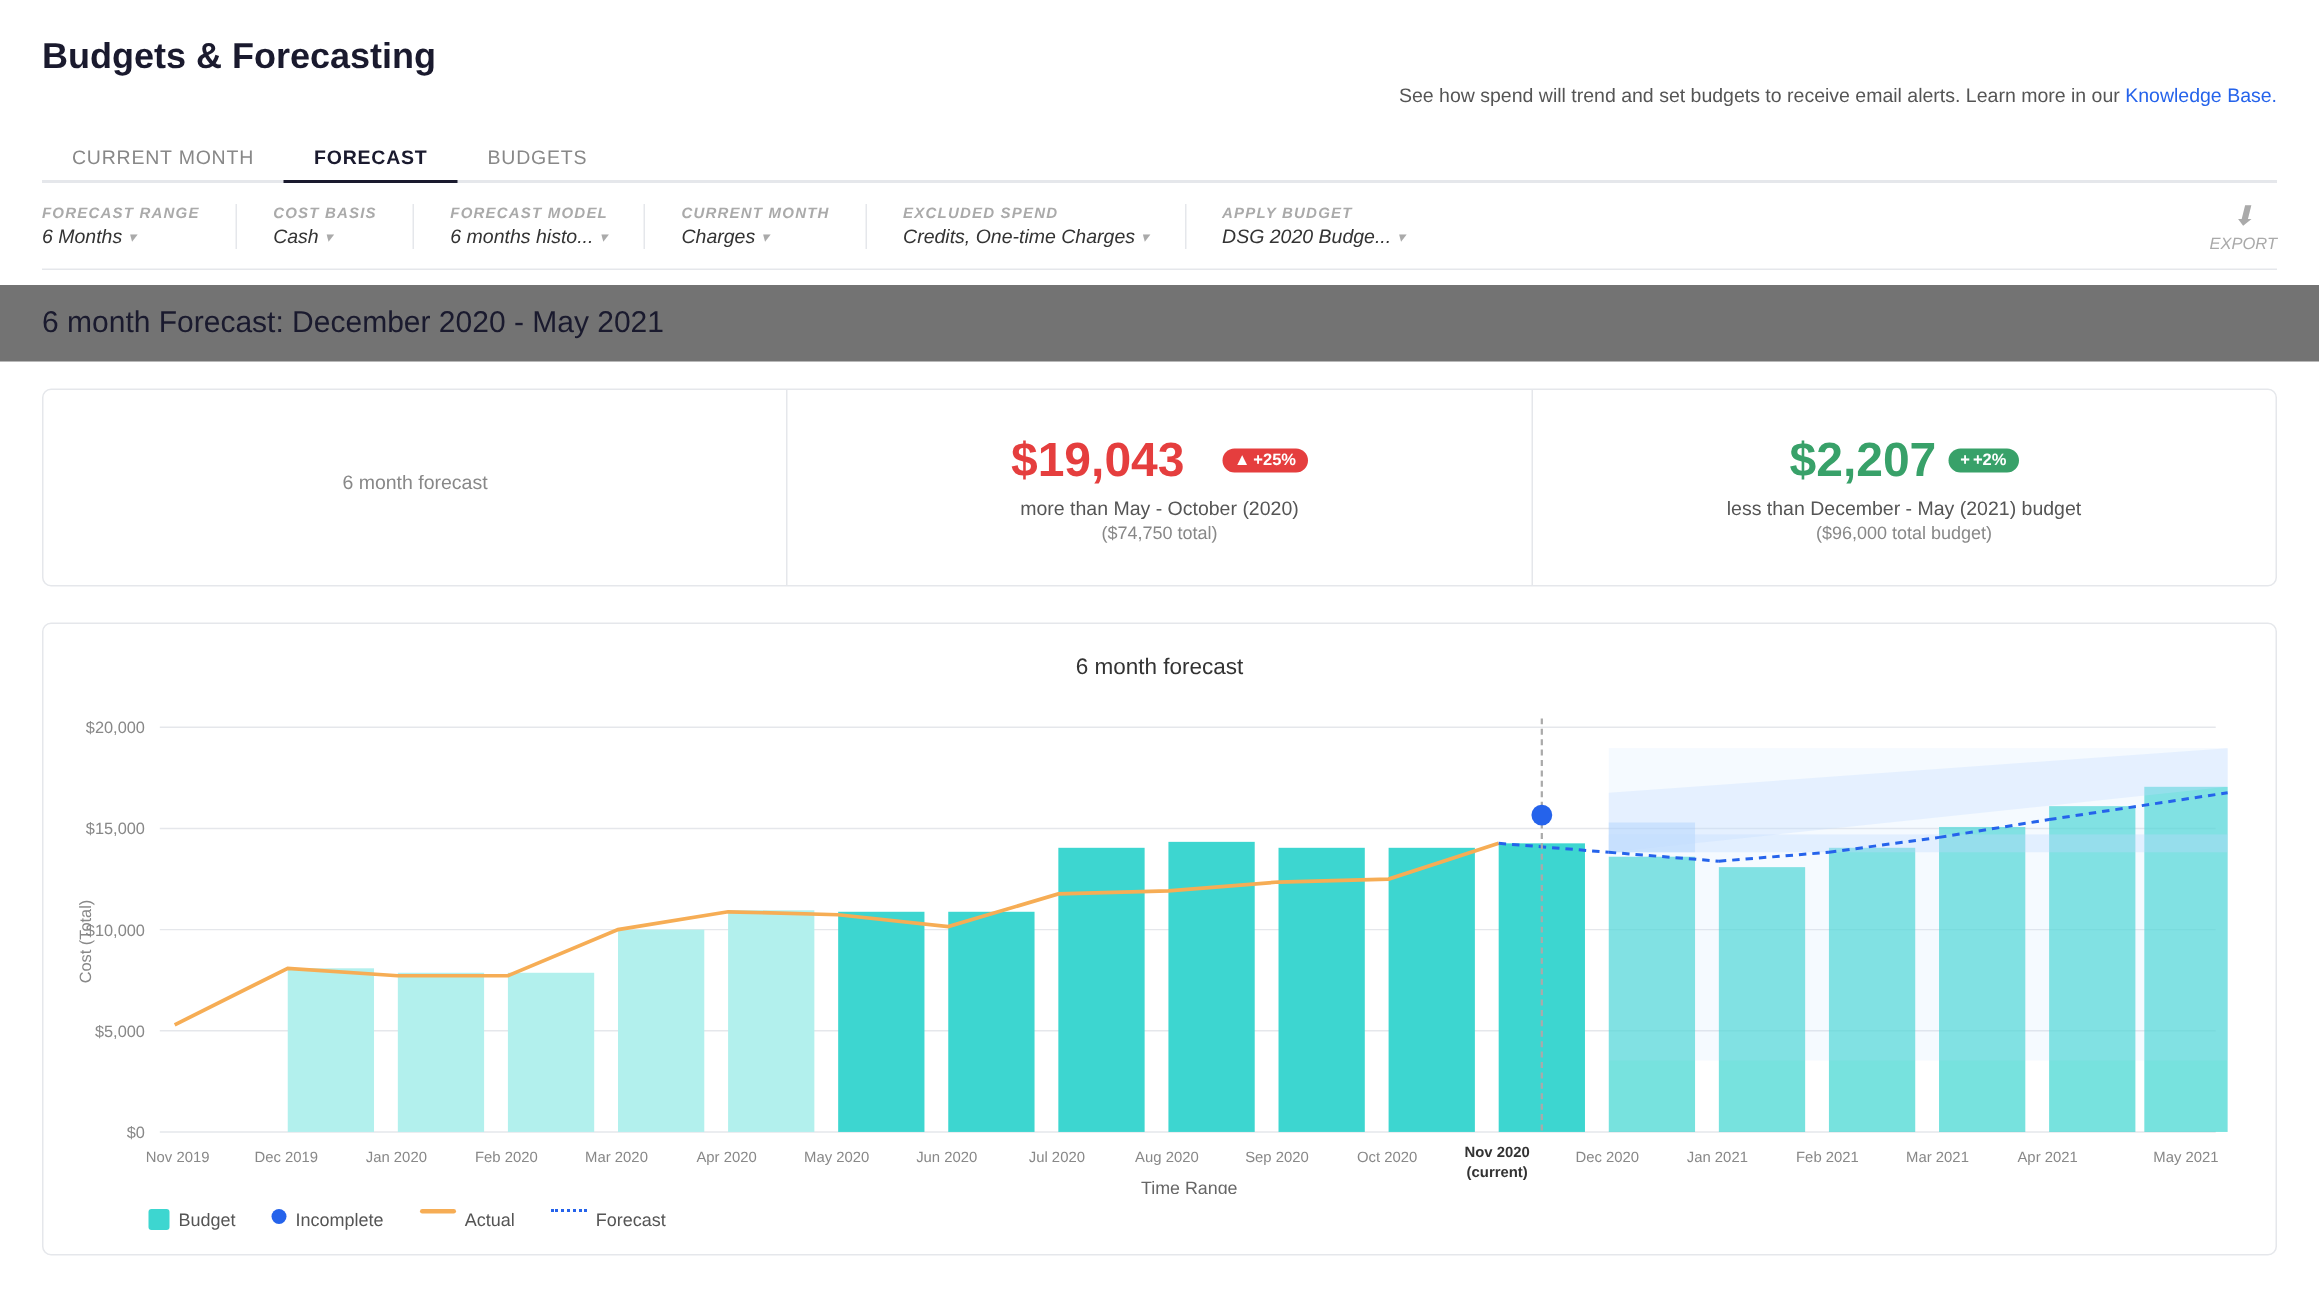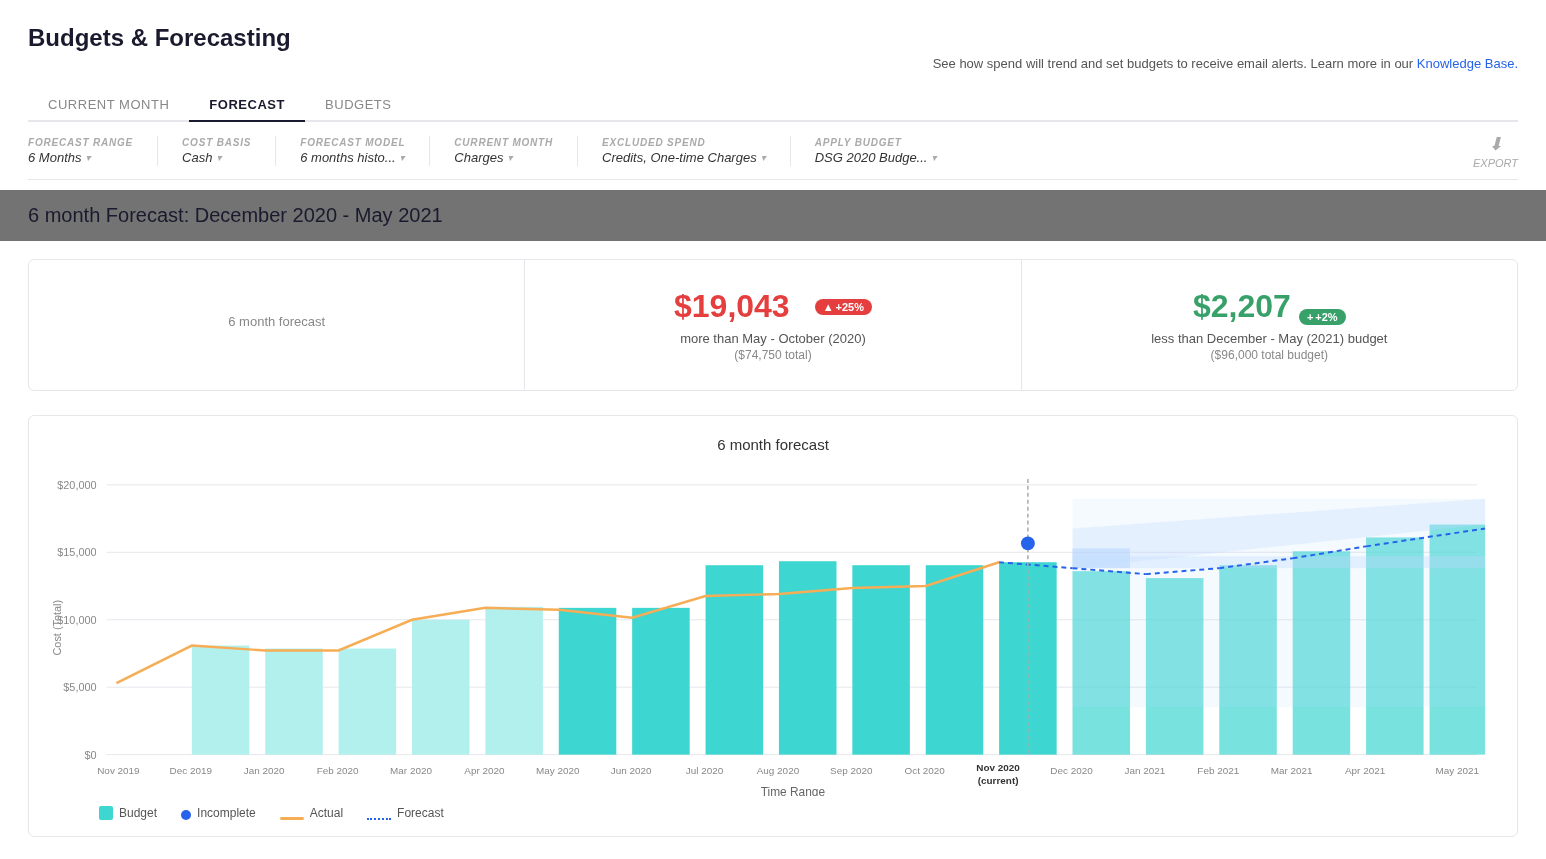--- a/index.html
+++ b/index.html
@@ -23,33 +23,33 @@
     .export-icon { font-size: 18px; }
     
     .section-heading { font-size: 20px; font-weight: 500; color: #1a1a2e; padding: 18px 0 14px 0; background: #f5f7fa; margin: 0 -28px; padding-left: 28px; padding-right: 28px; margin-top: 10px; }
     
     .summary-cards { display: flex; gap: 0; border: 1px solid #e5e7eb; border-radius: 6px; margin-top: 18px; background: #fff; overflow: hidden; }
     .summary-card { flex: 1; padding: 28px 36px; display: flex; flex-direction: column; align-items: center; justify-content: center; text-align: center; }
     .summary-card + .summary-card { border-left: 1px solid #e5e7eb; }
     .card-label { font-size: 13px; color: #888; margin-bottom: 8px; font-weight: 400; }
     .card-value { font-size: 36px; font-weight: 700; color: #1e3a8a; }
     .card-value-red { font-size: 32px; font-weight: 700; color: #e53e3e; display: flex; align-items: center; gap: 25px; justify-content: center; }
-    .card-value-green { font-size: 32px; font-weight: 700; color: #38a169; display: flex; align-items: flex-end; gap: 8px; justify-content: center; }
+    .card-value-green { font-size: 32px; font-weight: 700; color: #38a169; display: flex; align-items: center; gap: 8px; justify-content: center; }
     .badge-red { background: #e53e3e; color: #fff; font-size: 11px; font-weight: 700; border-radius: 12px; padding: 2px 8px; display: flex; align-items: center; gap: 2px; }
     .badge-green { background: #38a169; color: #fff; font-size: 11px; font-weight: 700; border-radius: 12px; padding: 2px 8px; display: flex; align-items: center; gap: 2px; }
     .card-sub { font-size: 13px; color: #555; margin-top: 6px; }
     .card-sub2 { font-size: 12px; color: #888; margin-top: 2px; }
     
     .chart-container { margin-top: 24px; border: 1px solid #e5e7eb; border-radius: 6px; background: #fff; padding: 20px 20px 16px 20px; }
     .chart-title { text-align: center; font-size: 15px; font-weight: 500; color: #333; margin-bottom: 16px; }
     .chart-wrap { position: relative; width: 100%; }
     svg.chart { display: block; }
     
     .legend { display: flex; gap: 24px; align-items: center; margin-top: 10px; padding-left: 50px; }
-    .legend-item { display: flex; align-items: flex-end; gap: 6px; font-size: 12px; color: #555; }
+    .legend-item { display: flex; align-items: flex-start; gap: 6px; font-size: 12px; color: #555; }
     .legend-dot-teal { width: 14px; height: 14px; border-radius: 2px; background: #3dd6d0; }
     .legend-dot-blue { width: 10px; height: 10px; border-radius: 50%; background: #2563eb; }
     .legend-line-orange { width: 24px; height: 3px; background: #f6ad55; border-radius: 2px; }
     .legend-line-dotted { width: 24px; height: 0; border-top: 2.5px dotted #2563eb; }
   </style>
 </head>
 <body>
 
 <div class="page">
 

